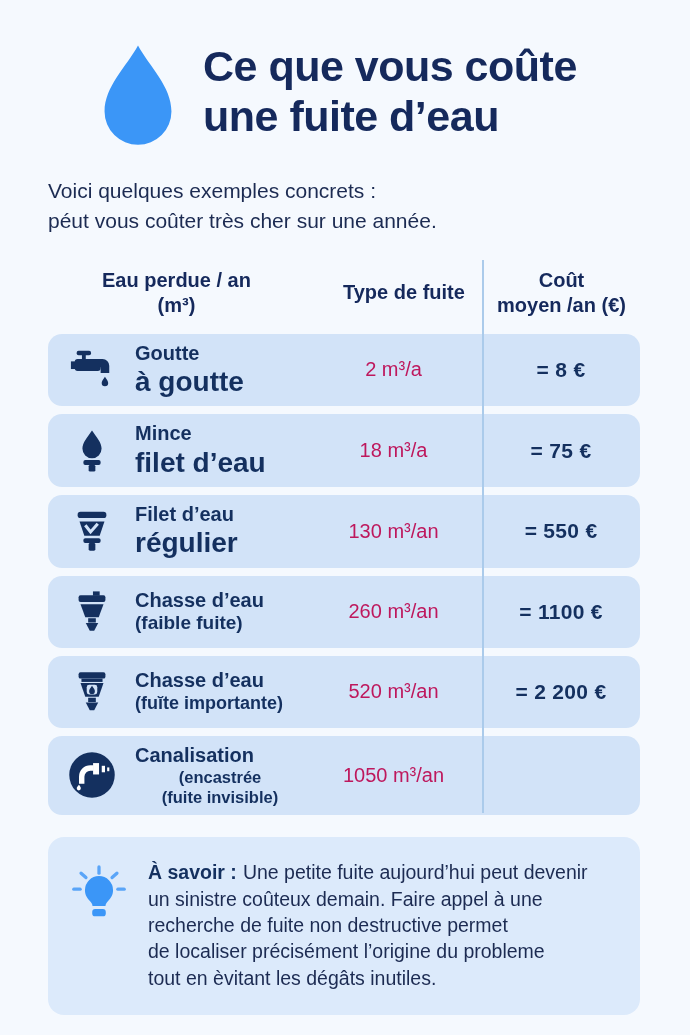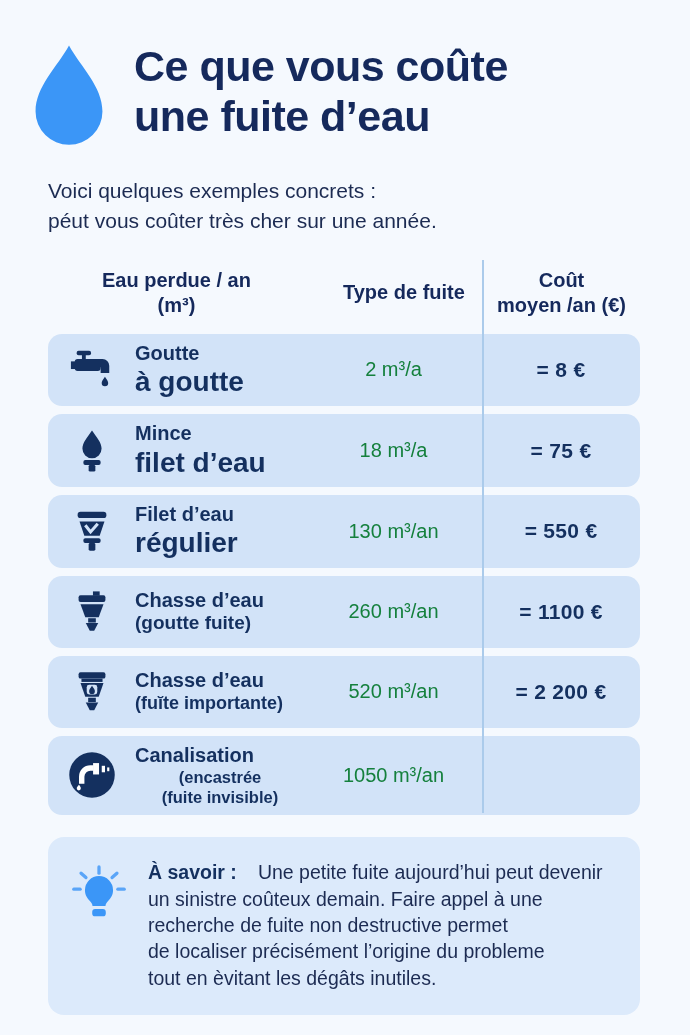--- a/index.html
+++ b/index.html
@@ -1,20 +1,20 @@
 <!DOCTYPE html>
 <html lang="fr"><head>
 <meta charset="utf-8">
 <style>
   * { margin:0; padding:0; box-sizing:border-box; }
   body { font-family: "Liberation Sans", sans-serif; background:#F5F9FE; }
   .page { width:690px; height:1035px; background:#F5F9FE; overflow:hidden; position:relative; }
 
   
-  .header { display:flex; gap:22px; padding:40px 40px 0 26px; align-items:flex-start; }
+  .header { display:flex; gap:22px; padding:40px 40px 0 58px; align-items:flex-start;margin-left:37px; }
   .drop-logo { width:86px; height:118px; flex:0 0 auto; }
   .title { margin-top:2px; font-size:43px; font-weight:bold; color:#15295C; line-height:1.16; letter-spacing:-0.5px; }
 
   
   .intro { margin:18px 48px 0; font-size:21px; color:#1C2B52; line-height:1.42; }
 
   
   .table { position:relative; margin:20px 50px 0 48px; width:592px; }
   .col-divider { position:absolute; left:434px; top:4px; bottom:2px; width:2px; background:#ABCBEB; z-index:2; }
   .thead { display:grid; grid-template-columns:257px 178px 157px; align-items:center; padding:12px 0 16px; }
@@ -25,29 +25,29 @@
          min-height:72px; background:#D2E3F8; border-radius:14px; padding:8px 0; }
   .icon-cell { display:flex; justify-content:center; align-items:center; }
   .icon-cell svg { width:46px; height:46px; }
   .row-6 .icon-cell svg { width:52px; height:52px; }
   .type-cell { font-weight:bold; color:#14305F; line-height:1.18; }
   .type-line1 { display:block; font-size:20px; }
   .type-line2, .type-line3 { display:block; font-size:28px; }
   .row-4 .type-line2 { font-size:19px; }
   .row-5 .type-line2 { font-size:18px; }
   .row-6 .type-line2, .row-6 .type-line3 { font-size:16.5px; line-height:1.22;text-align:center; }
-  .water-cell { font-size:20px; color:#15803d; text-align:center; }
+  .water-cell { font-size:20px; color:#be185d; text-align:center; }
   .cost-cell { font-size:21px; font-weight:bold; color:#14305F; text-align:center; letter-spacing:0.3px; }
 
   
   .footer-note { display:flex; gap:18px; margin:22px 50px 0 48px; background:#DCEAFB;
                  border-radius:16px; padding:22px 24px 24px 20px; }
   .bulb { width:62px; height:62px; flex:0 0 auto; margin-top:4px; }
   .note-text { font-size:19.5px; color:#1C2B52; line-height:1.35; }
-  .note-text strong { color:#14305F; margin-right:21px; }
+  .note-text strong { color:#14305F; margin-right:6px; }
   .navy { fill:#14305F; }
 </style>
 </head>
 <body>
 
 <div class="page">
 
   <div class="header">
     <svg class="drop-logo" viewBox="0 0 90 120">
       <path fill="#3B96F7" d="M45 4 C57 26 80 47 80 73 a35 35 0 0 1 -70 0 C10 47 33 26 45 4 Z"></path>
@@ -138,21 +138,21 @@
           <svg viewBox="0 0 48 48">
             <rect class="navy" x="25" y="2.5" width="7" height="4.5"></rect>
             <rect class="navy" x="10" y="6.5" width="28" height="7" rx="2"></rect>
             <path class="navy" d="M12 16 h24 l-5 13.5 h-14 z"></path>
             <rect class="navy" x="20" y="30.5" width="8" height="4.5"></rect>
             <path class="navy" d="M17.5 35.5 h13 l-4.2 8 h-4.6 z"></path>
           </svg>
         </div>
         <div class="type-cell">
           <span class="type-line1">Chasse d’eau</span>
-          <span class="type-line2">(goutte fuite)</span>
+          <span class="type-line2">(faible fuite)</span>
         </div>
         <div class="water-cell">260 m³/an</div>
         <div class="cost-cell">= 1100 €</div>
       </div>
 
       <div class="row row-5">
         <div class="icon-cell">
           <svg viewBox="0 0 48 48">
             <rect class="navy" x="10" y="3.5" width="28" height="6.5" rx="2"></rect>
             <rect class="navy" x="13" y="10" width="22" height="3.5"></rect>

